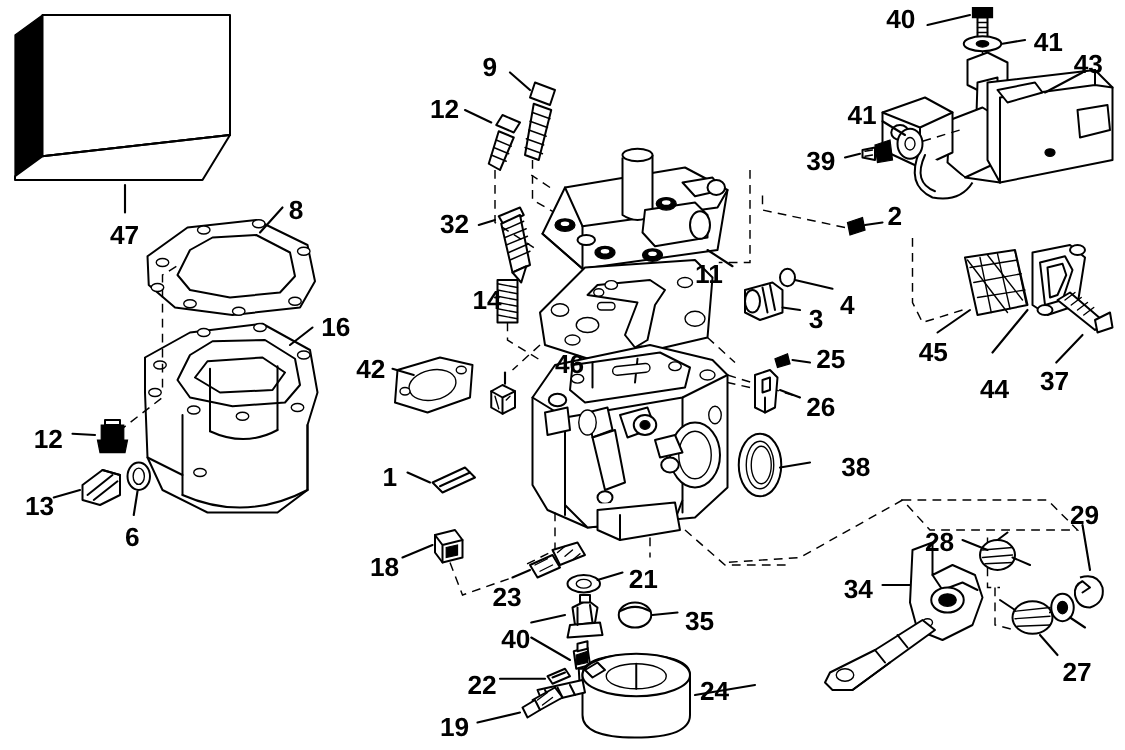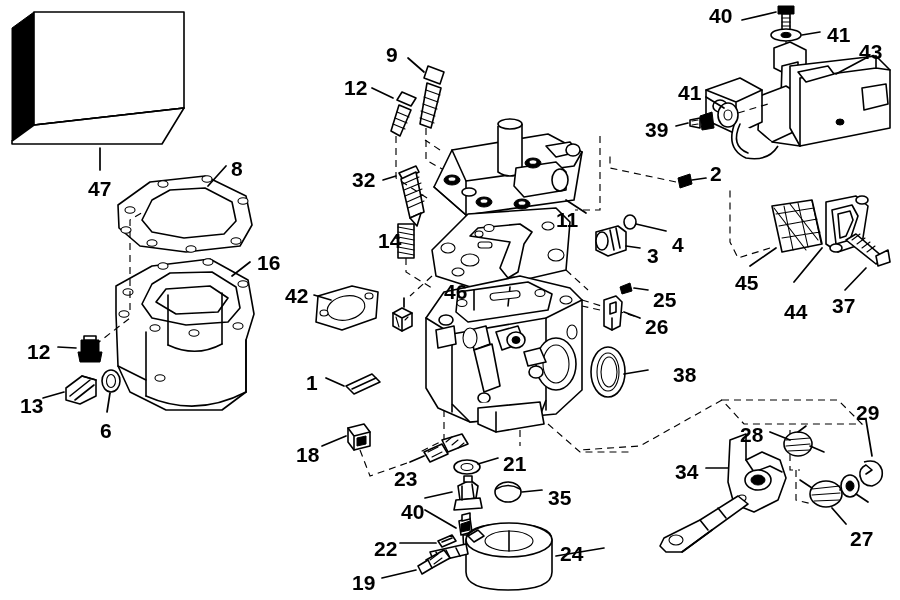--- a/index.html
+++ b/index.html
@@ -489,21 +489,21 @@
       <div class="lbl" style="left: 672px; top: 234px;">4</div>
       <div class="lbl" style="left: 710px; top: 163px;">2</div>
       <div class="lbl" style="left: 709px; top: 5px;">40</div>
       <div class="lbl" style="left: 827px; top: 24px;">41</div>
       <div class="lbl" style="left: 839px; top: 41px; margin-left: 20px;">43</div>
       <div class="lbl" style="left: 678px; top: 82px;">41</div>
       <div class="lbl" style="left: 645px; top: 119px;">39</div>
       <div class="lbl" style="left: 735px; top: 272px;">45</div>
       <div class="lbl" style="left: 784px; top: 301px;">44</div>
       <div class="lbl" style="left: 832px; top: 295px;">37</div>
-      <div class="lbl" style="left: 653px; top: 289px; text-align: right;">25</div>
+      <div class="lbl" style="left: 653px; top: 277px; text-align: right;">25</div>
       <div class="lbl" style="left: 645px; top: 316px;">26</div>
       <div class="lbl" style="left: 673px; top: 364px;">38</div>
       <div class="lbl" style="left: 856px; top: 402px;">29</div>
       <div class="lbl" style="left: 740px; top: 424px;">28</div>
       <div class="lbl" style="left: 675px; top: 461px;">34</div>
       <div class="lbl" style="left: 870px; top: 497px; margin-left: 44px;">36</div>
       <div class="lbl" style="left: 850px; top: 528px;">27</div>
       <div class="lbl" style="left: 503px; top: 453px;">21</div>
       <div class="lbl" style="left: 401px; top: 501px;">40</div>
       <div class="lbl" style="left: 548px; top: 487px;">35</div>

